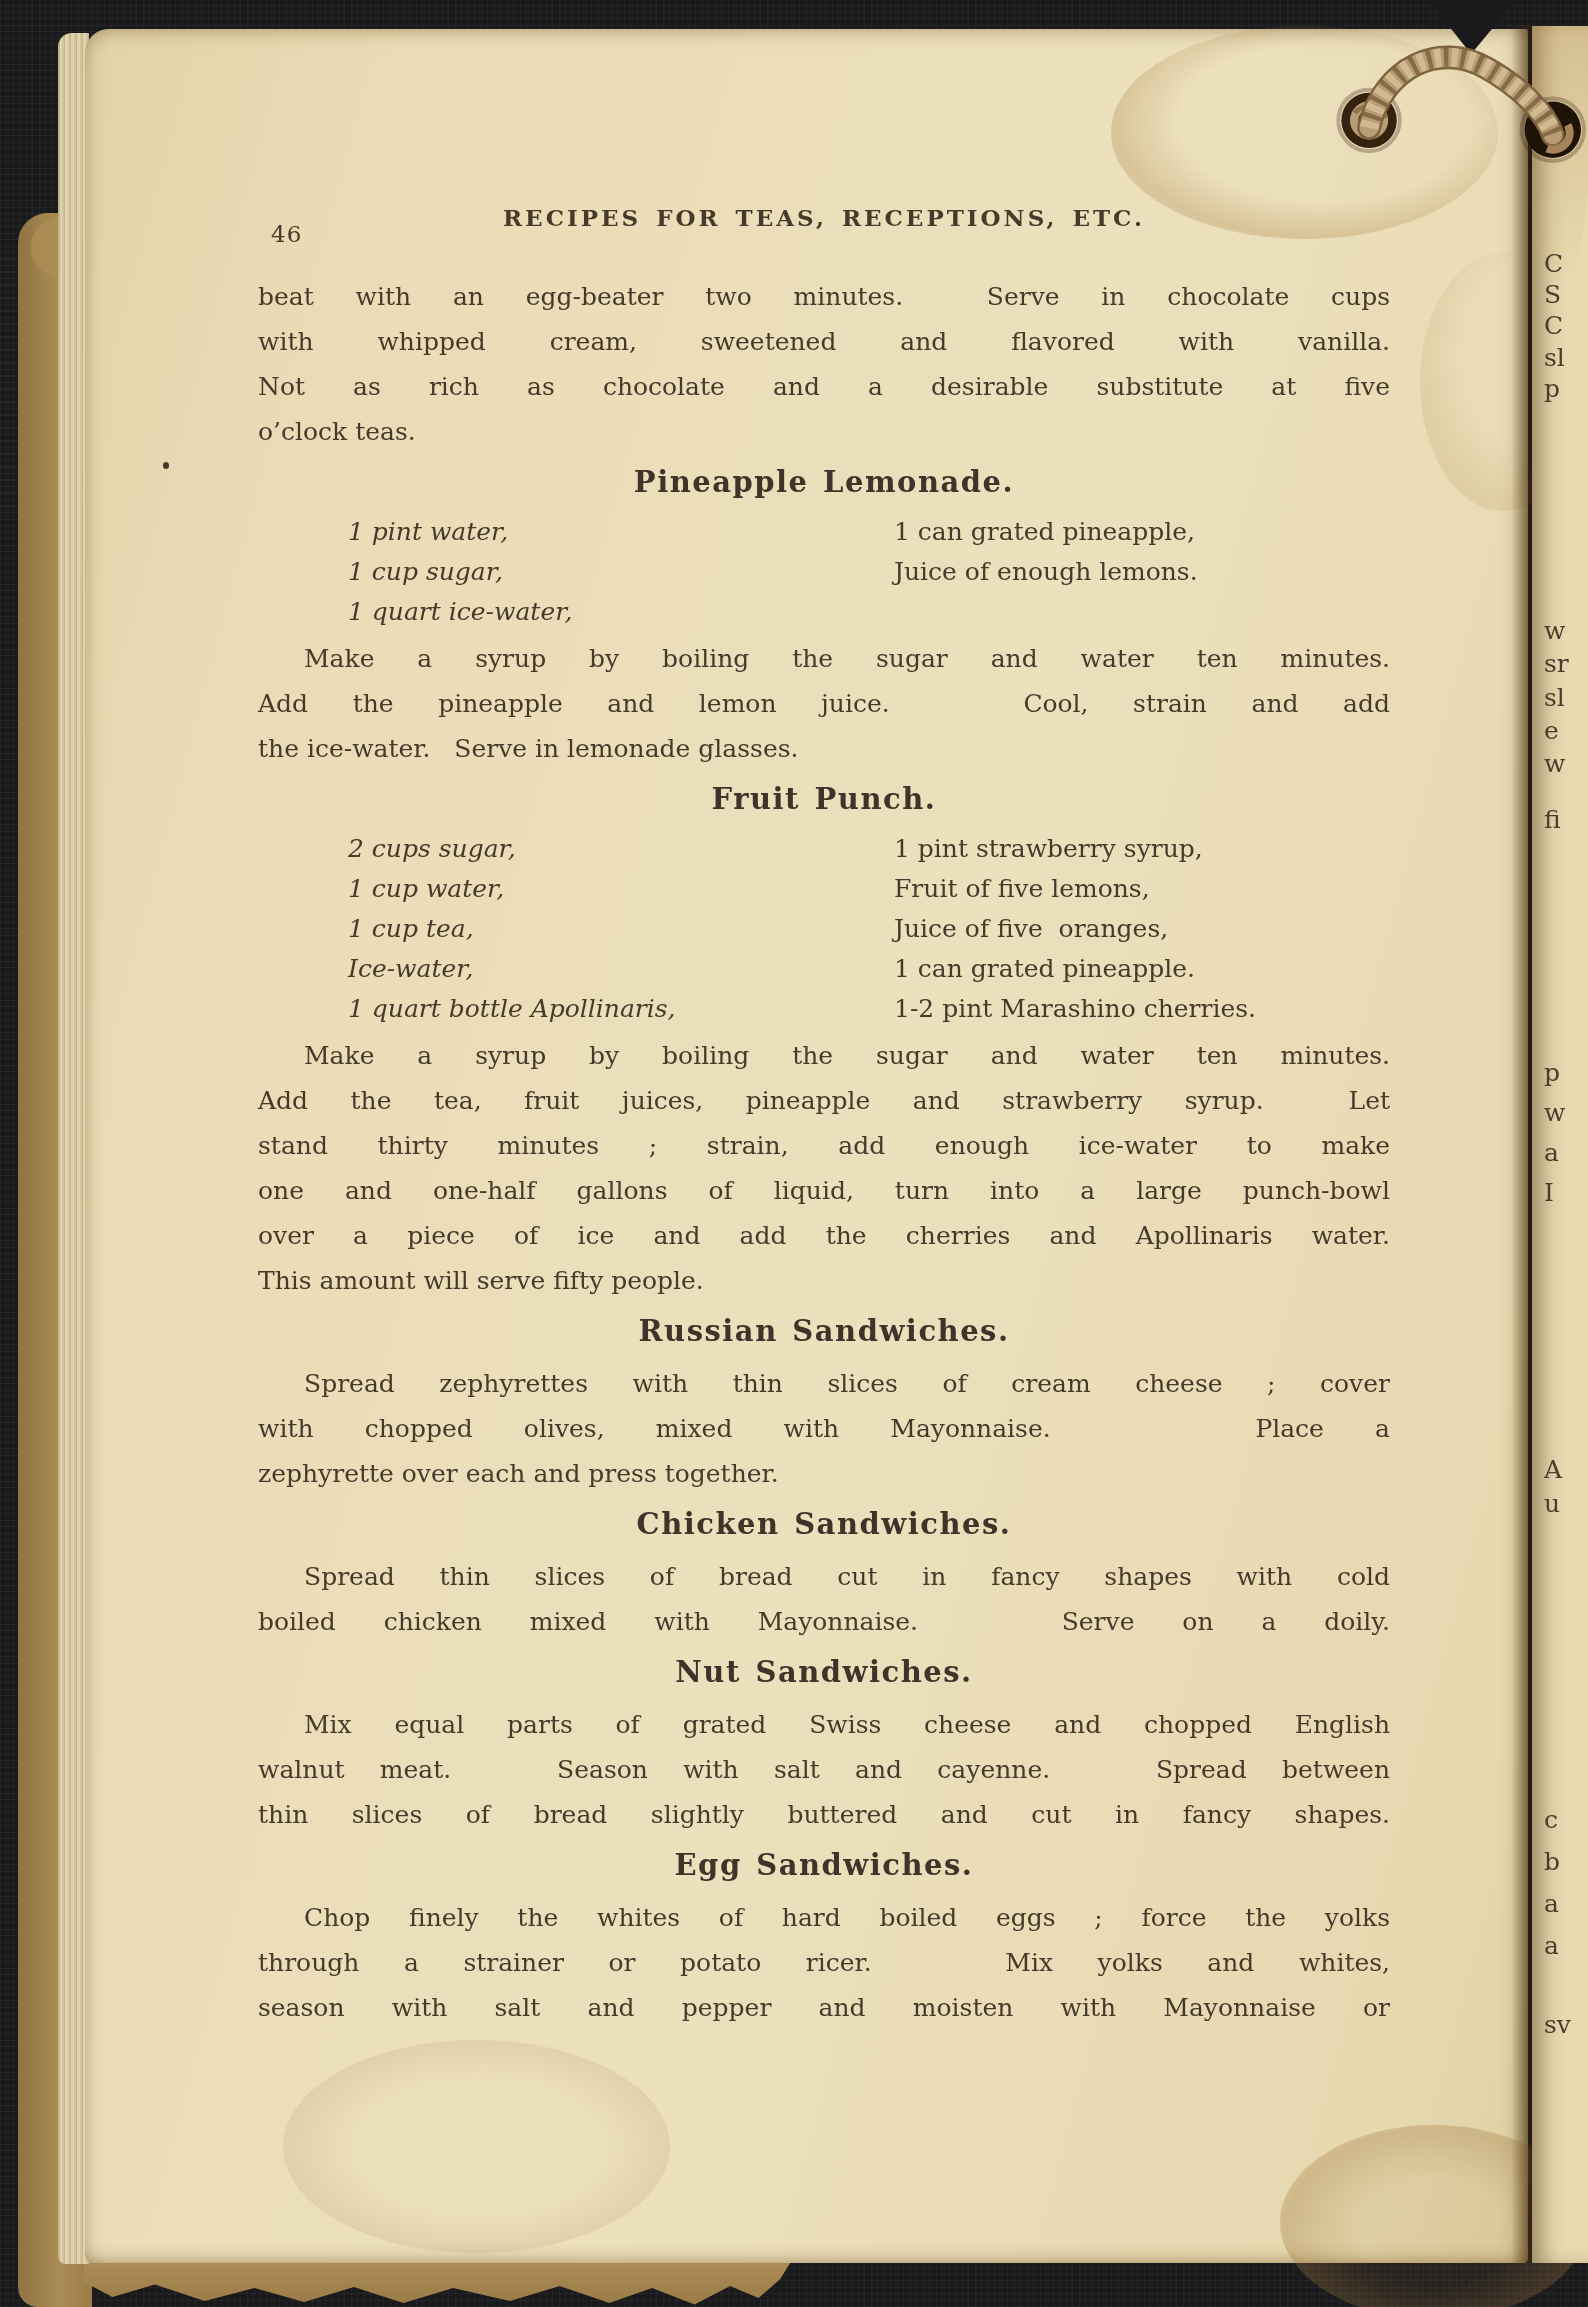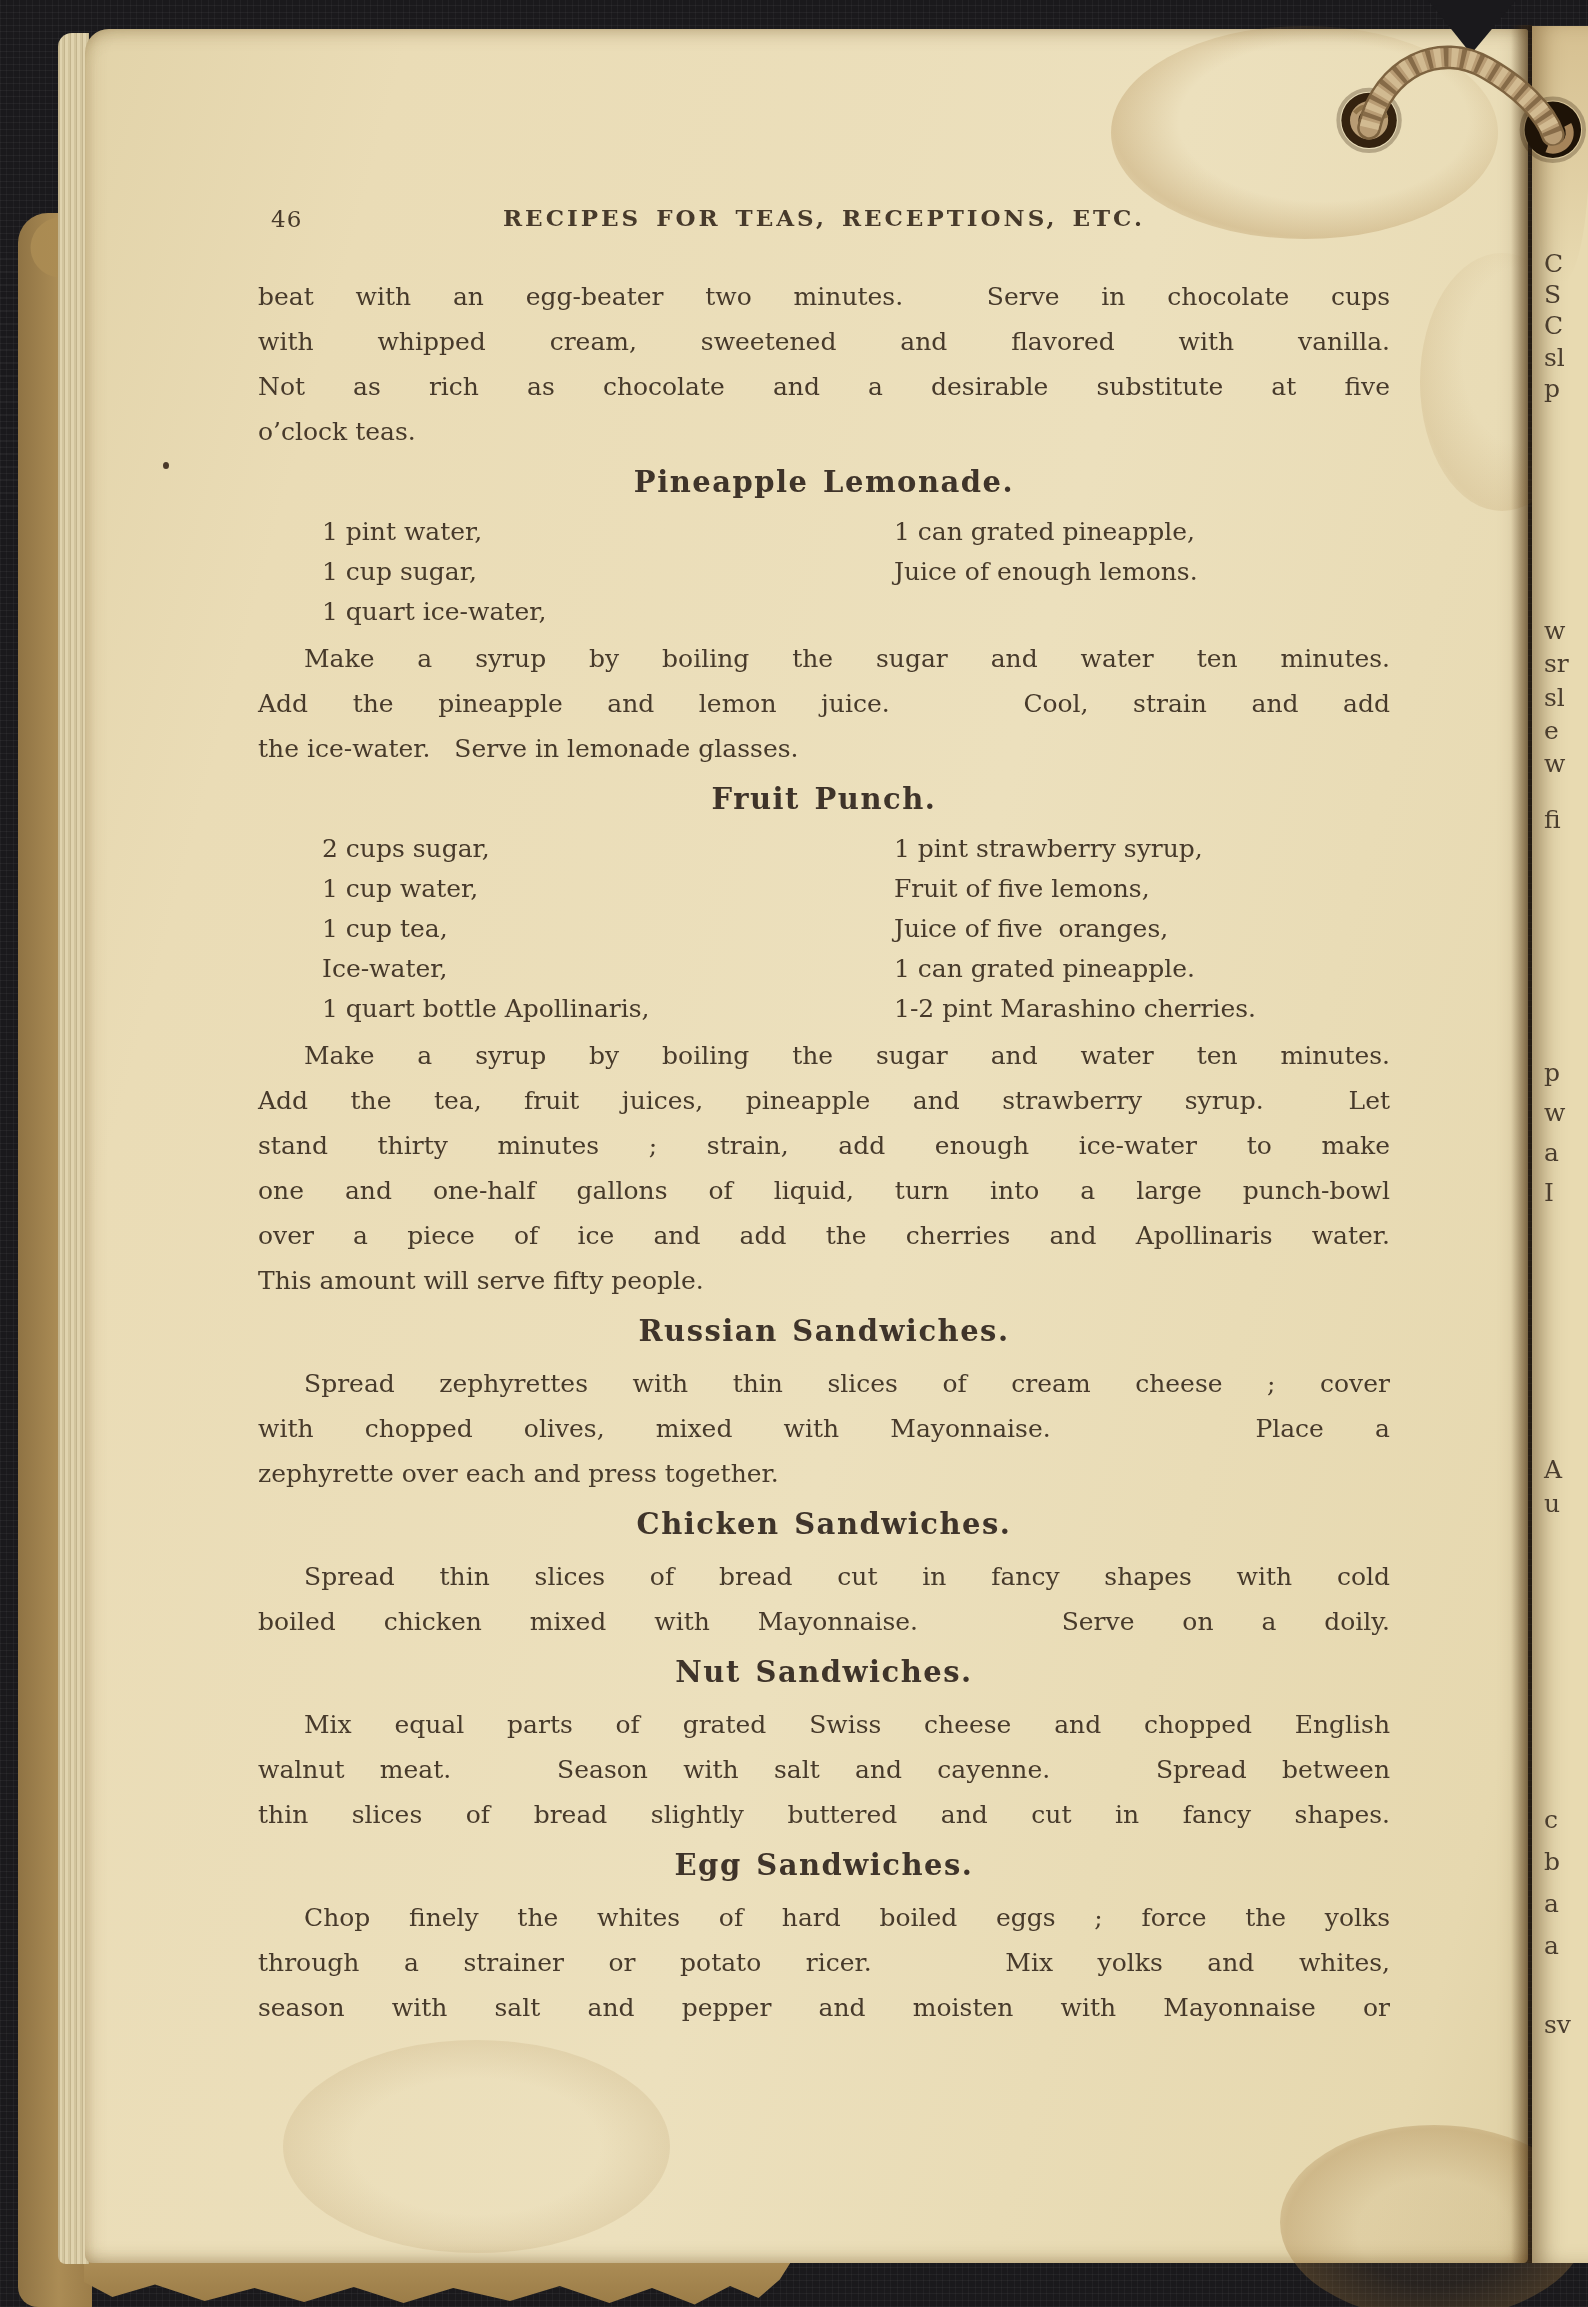--- a/index.html
+++ b/index.html
@@ -69,34 +69,34 @@
     background:radial-gradient(ellipse at 50% 50%, rgba(165,128,70,0) 45%, rgba(165,128,70,.14) 70%, rgba(165,128,70,0) 90%);}
   .stain-rm{left:1335px;top:224px;width:164px;height:258px;
     background:radial-gradient(ellipse at 60% 40%, rgba(171,131,71,0) 40%, rgba(171,131,71,.16) 72%, rgba(171,131,71,0) 92%);}
   .speck{position:absolute;width:6px;height:7px;border-radius:50%;background:#4a392a;z-index:5;}
   
   .text-block{
     position:absolute;left:173px;top:175px;width:1132px;z-index:4;
     color:var(--ink,#473a2b);font-size:25px;
   }
   .header-row{position:relative;height:31px;}
-  .page-number{position:absolute;left:13px;top:2px;font-size:23px;letter-spacing:1px;}
+  .page-number{position:absolute;left:13px;top:17px;font-size:23px;letter-spacing:1px;}
   .running-title{display:block;text-align:center;font-weight:bold;font-size:23px;letter-spacing:3px;word-spacing:4px;}
   .para{line-height:45px;margin-top:5px;}
   .para.intro{margin-top:39px;}
   .para .line{display:block;text-align:justify;text-align-last:justify;}
   .para .line.left{text-align-last:left;}
   .para.indent .line:first-child{text-indent:46px;}
   .heading{
     text-align:center;font-weight:bold;font-size:29px;line-height:35px;height:35px;
     letter-spacing:1.5px;word-spacing:3px;margin-top:11px;margin-bottom:12px;color:#3f342a;
   }
   .ingredients{position:relative;margin-bottom:5px;}
   .ing-col{position:absolute;top:0;line-height:40px;white-space:nowrap;}
-  .ing-col.colL{left:64px;}
+  .ing-col.colL{left:90px;font-style:italic;}
   .ing-col.colR{left:636px;}
   .ing-line{display:block;}
   
   .fragment{position:absolute;left:12px;color:#4a3d2e;font-size:25px;line-height:26px;white-space:nowrap;}
 </style>
 </head>
 <body>
 
 <div class="back-cover"></div>
 <div class="cover-tab"></div>

